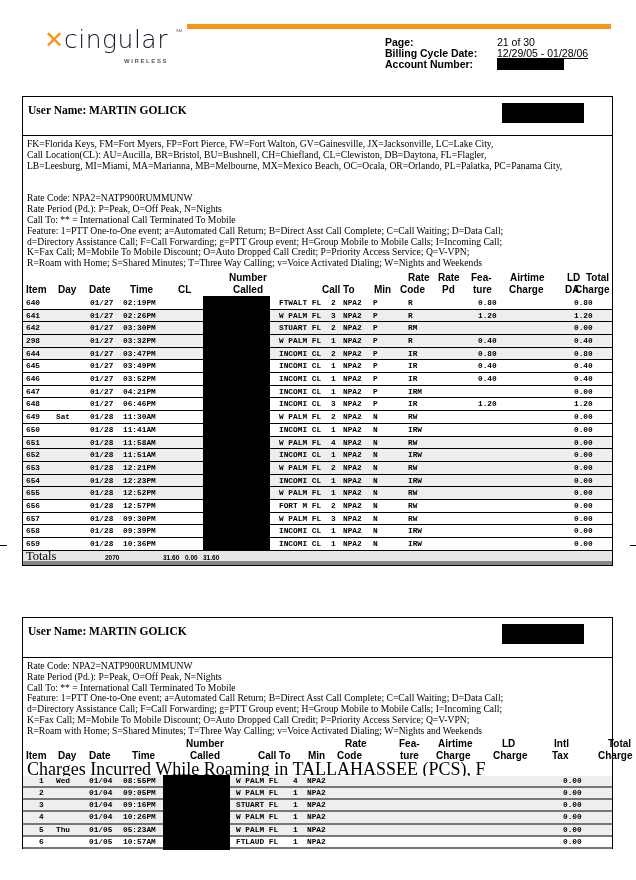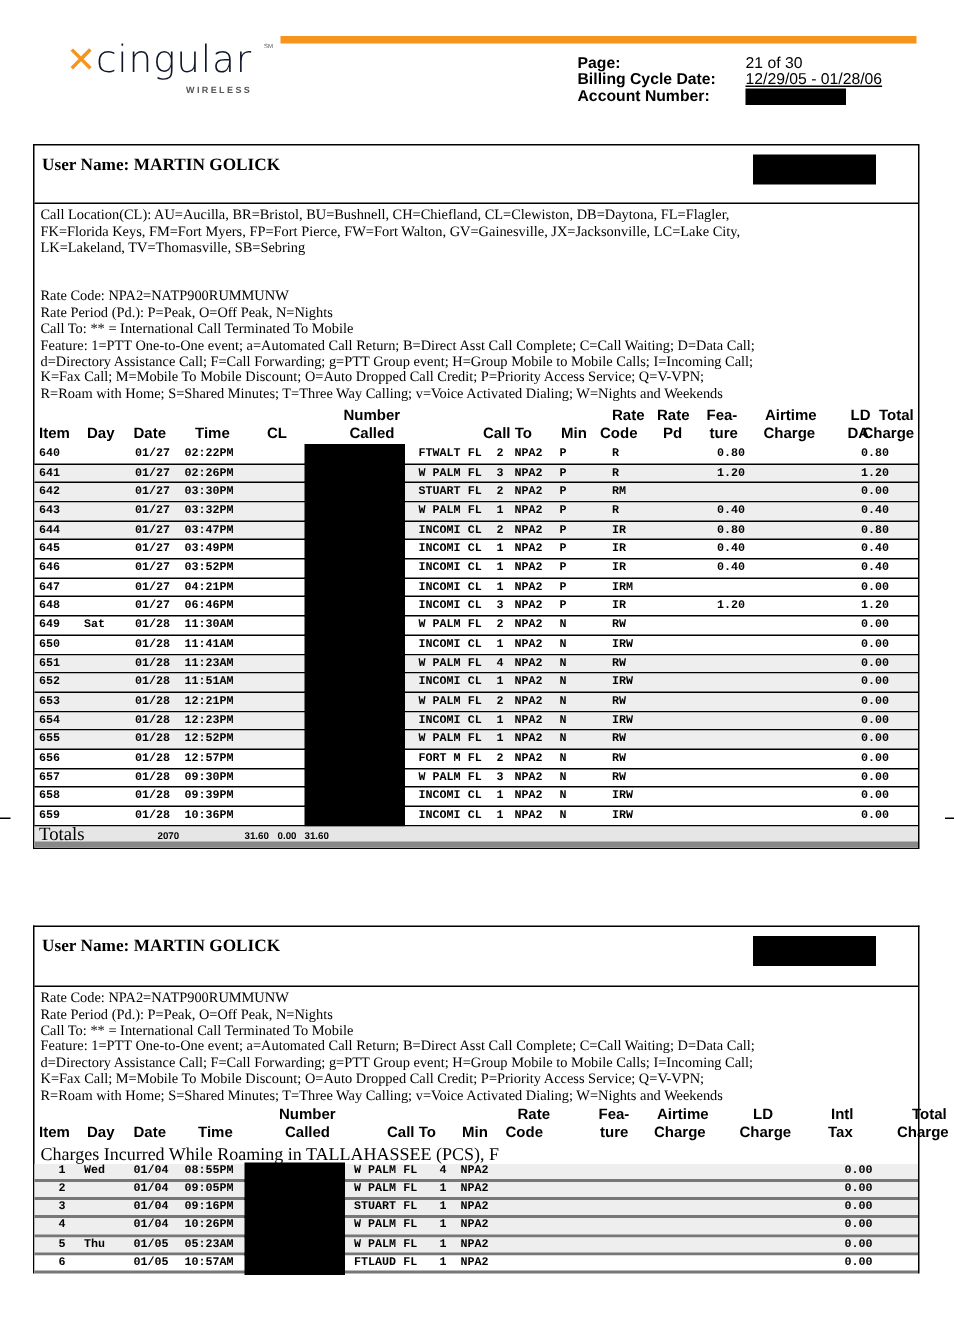--- a/index.html
+++ b/index.html
@@ -27,21 +27,21 @@
   .thead span { position: absolute; }
   .rows .row { position: relative; height: 12.7px; border-bottom: 1px solid #000; font-family: "Liberation Mono", monospace; font-size: 7.8px; font-weight: bold; line-height: 12px; }
   .rows .row.shade { background: #eeeeee; }
   .rows .row span { position: absolute; top: 0; white-space: pre; }
   .rows .row .blk { background: #000; top: -1px; height: 13.7px; }
   .subtot { position: relative; height: 15px; font-size: 9px; }
   .subtot span, .totals span { position: absolute; }
   .totals { position: relative; height: 14px; background: #e6e6e6; border-bottom: 4px solid #888; }
   .small-num { font-family: "Liberation Sans", sans-serif; font-size: 6.5px; font-weight: bold; }
   .edge-mark { position: absolute; top: 545px; width: 7px; height: 1px; background: #000; }
-  .roam-cap { font-size: 12px; line-height: 13px; padding-left: 4px; }
+  .roam-cap { font-size: 18px; line-height: 13px; padding-left: 4px; text-decoration: underline; }
   .rrows .row { position: relative; height: 12.3px; border-bottom: 2px solid #777; font-family: "Liberation Mono", monospace; font-size: 7.8px; font-weight: bold; line-height: 11px; background: #eeeeee; }
   .rrows .row.plain { background: #fff; }
   .rrows .row span { position: absolute; top: 0; white-space: pre; }
   .rrows .row .blk { background: #000; top: -1px; height: 14.3px; }
 </style>
 </head>
 <body>
 
 <div class="logo">
   <span class="x">✕</span>
@@ -67,23 +67,23 @@
 
 <div class="edge-mark" style="left:0;"></div>
 <div class="edge-mark" style="left:630px;"></div>
 
 <div class="section" style="top:96px;">
   <div class="sec-head">
     <div class="sec-user">User Name: MARTIN GOLICK</div>
     <div class="sec-redact"></div>
   </div>
   <div class="legend">
+    <div>FK=Florida Keys, FM=Fort Myers, FP=Fort Pierce, FW=Fort Walton, GV=Gainesville, JX=Jacksonville, LC=Lake City,</div>
     <div>Call Location(CL):  AU=Aucilla, BR=Bristol, BU=Bushnell, CH=Chiefland, CL=Clewiston, DB=Daytona, FL=Flagler,</div>
-    <div>FK=Florida Keys, FM=Fort Myers, FP=Fort Pierce, FW=Fort Walton, GV=Gainesville, JX=Jacksonville, LC=Lake City,</div>
-    <div>LK=Lakeland, TV=Thomasville, SB=Sebring</div>
+    <div>LB=Leesburg, MI=Miami, MA=Marianna, MB=Melbourne, MX=Mexico Beach, OC=Ocala, OR=Orlando, PL=Palatka, PC=Panama City,</div>
     <div class="gap"></div>
     <div>Rate Code: NPA2=NATP900RUMMUNW</div>
     <div>Rate Period (Pd.): P=Peak, O=Off Peak, N=Nights</div>
     <div>Call To: ** = International Call Terminated To Mobile</div>
     <div>Feature:  1=PTT One-to-One event; a=Automated Call Return; B=Direct Asst Call Complete; C=Call Waiting; D=Data Call;</div>
     <div>d=Directory Assistance Call; F=Call Forwarding; g=PTT Group event; H=Group Mobile to Mobile Calls; I=Incoming Call;</div>
     <div>K=Fax Call; M=Mobile To Mobile Discount; O=Auto Dropped Call Credit; P=Priority Access Service; Q=V-VPN;</div>
     <div>R=Roam with Home; S=Shared Minutes; T=Three Way Calling; v=Voice Activated Dialing; W=Nights and Weekends</div>
   </div>
   <div class="thead">
@@ -108,21 +108,21 @@
     <span style="left:542px;top:15px;">DA</span>
     <span style="left:563px;top:3px;width:24px;">Total</span>
     <span style="left:552px;top:15px;">Charge</span>
   </div>
   <div class="rows" id="call-rows">
       <div class="row">
         <span class="blk" style="left: 180px; width: 67px;"></span>
         <span style="left: 3px;">640</span>
         <span style="left: 33px;"></span>
         <span style="left: 67px;">01/27</span>
-        <span style="left: 100px;">02:22PM</span>
+        <span style="left: 100px;">02:19PM</span>
         <span style="left: 256px;">FTWALT FL</span>
         <span style="left: 308px;">2</span>
         <span style="left: 320px;">NPA2</span>
         <span style="left: 350px;">P</span>
         <span style="left: 385px;">R</span>
         <span style="left: 455px;">0.80</span>
         <span style="left: 551px;">0.80</span>
       </div>
       <div class="row shade">
         <span class="blk" style="left: 180px; width: 67px;"></span>
@@ -147,21 +147,21 @@
         <span style="left: 256px;">STUART FL</span>
         <span style="left: 308px;">2</span>
         <span style="left: 320px;">NPA2</span>
         <span style="left: 350px;">P</span>
         <span style="left: 385px;">RM</span>
         <span style="left: 455px;"></span>
         <span style="left: 551px;">0.00</span>
       </div>
       <div class="row shade">
         <span class="blk" style="left: 180px; width: 67px;"></span>
-        <span style="left: 3px;">643</span>
+        <span style="left: 3px;">298</span>
         <span style="left: 33px;"></span>
         <span style="left: 67px;">01/27</span>
         <span style="left: 100px;">03:32PM</span>
         <span style="left: 256px;">W PALM FL</span>
         <span style="left: 308px;">1</span>
         <span style="left: 320px;">NPA2</span>
         <span style="left: 350px;">P</span>
         <span style="left: 385px;">R</span>
         <span style="left: 455px;">0.40</span>
         <span style="left: 551px;">0.40</span>
@@ -262,21 +262,21 @@
         <span style="left: 350px;">N</span>
         <span style="left: 385px;">IRW</span>
         <span style="left: 455px;"></span>
         <span style="left: 551px;">0.00</span>
       </div>
       <div class="row shade">
         <span class="blk" style="left: 180px; width: 67px;"></span>
         <span style="left: 3px;">651</span>
         <span style="left: 33px;"></span>
         <span style="left: 67px;">01/28</span>
-        <span style="left: 100px;">11:23AM</span>
+        <span style="left: 100px;">11:58AM</span>
         <span style="left: 256px;">W PALM FL</span>
         <span style="left: 308px;">4</span>
         <span style="left: 320px;">NPA2</span>
         <span style="left: 350px;">N</span>
         <span style="left: 385px;">RW</span>
         <span style="left: 455px;"></span>
         <span style="left: 551px;">0.00</span>
       </div>
       <div class="row shade">
         <span class="blk" style="left: 180px; width: 67px;"></span>

